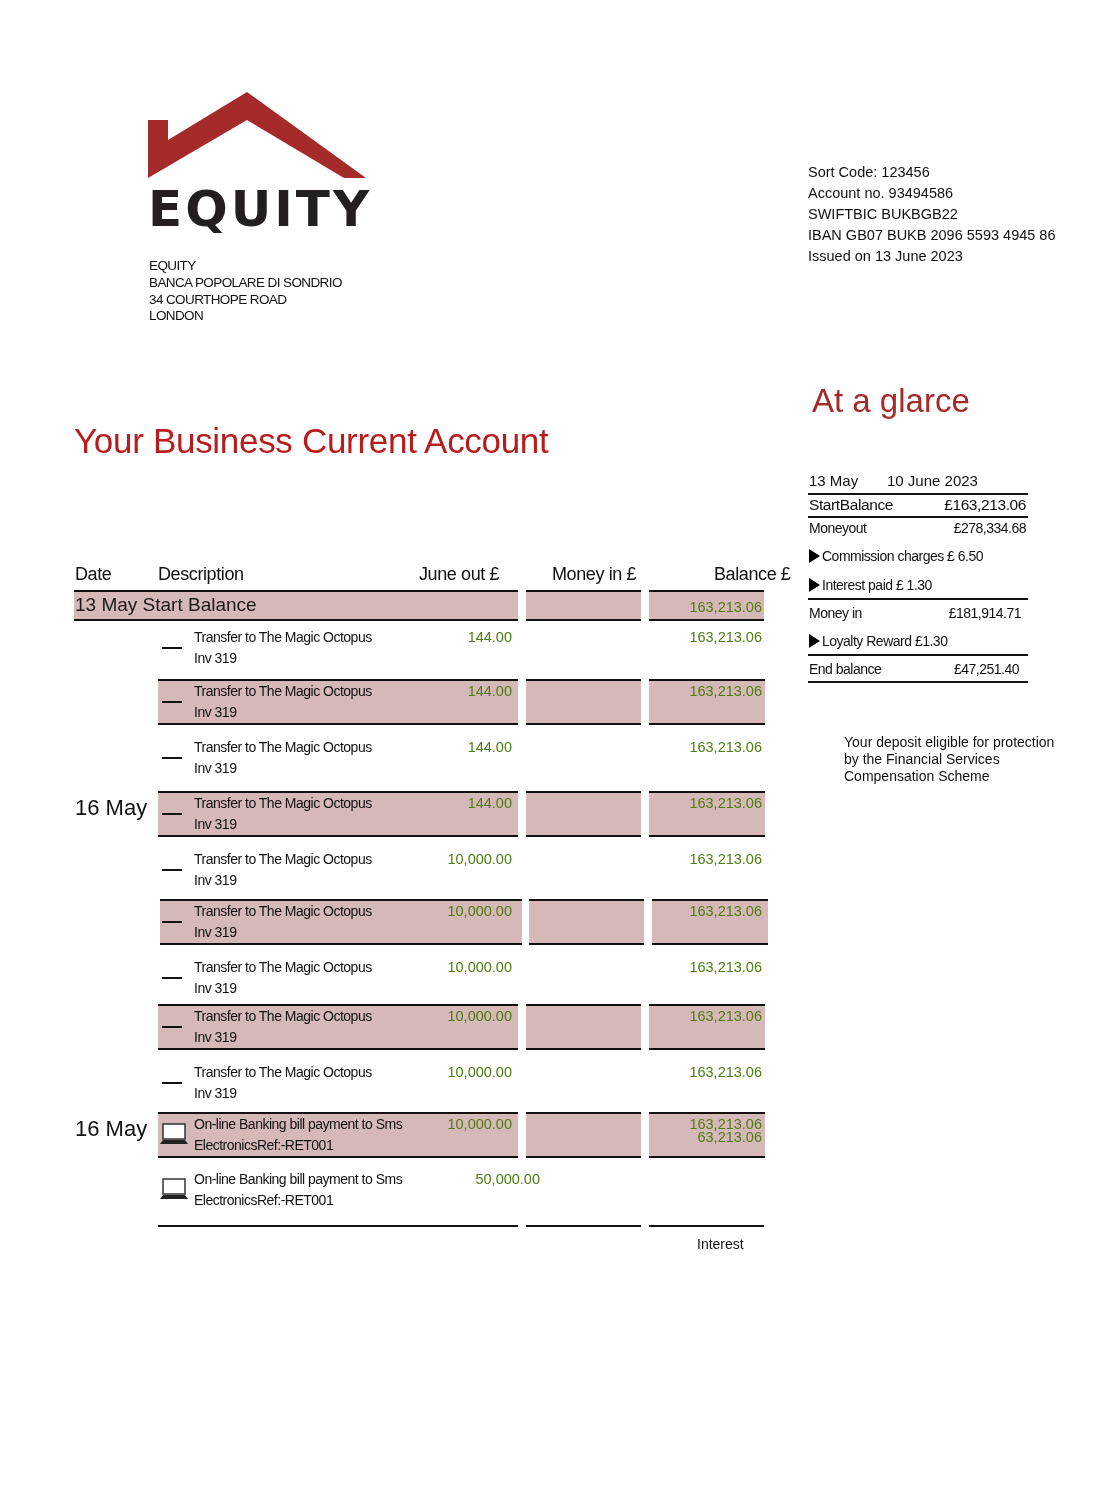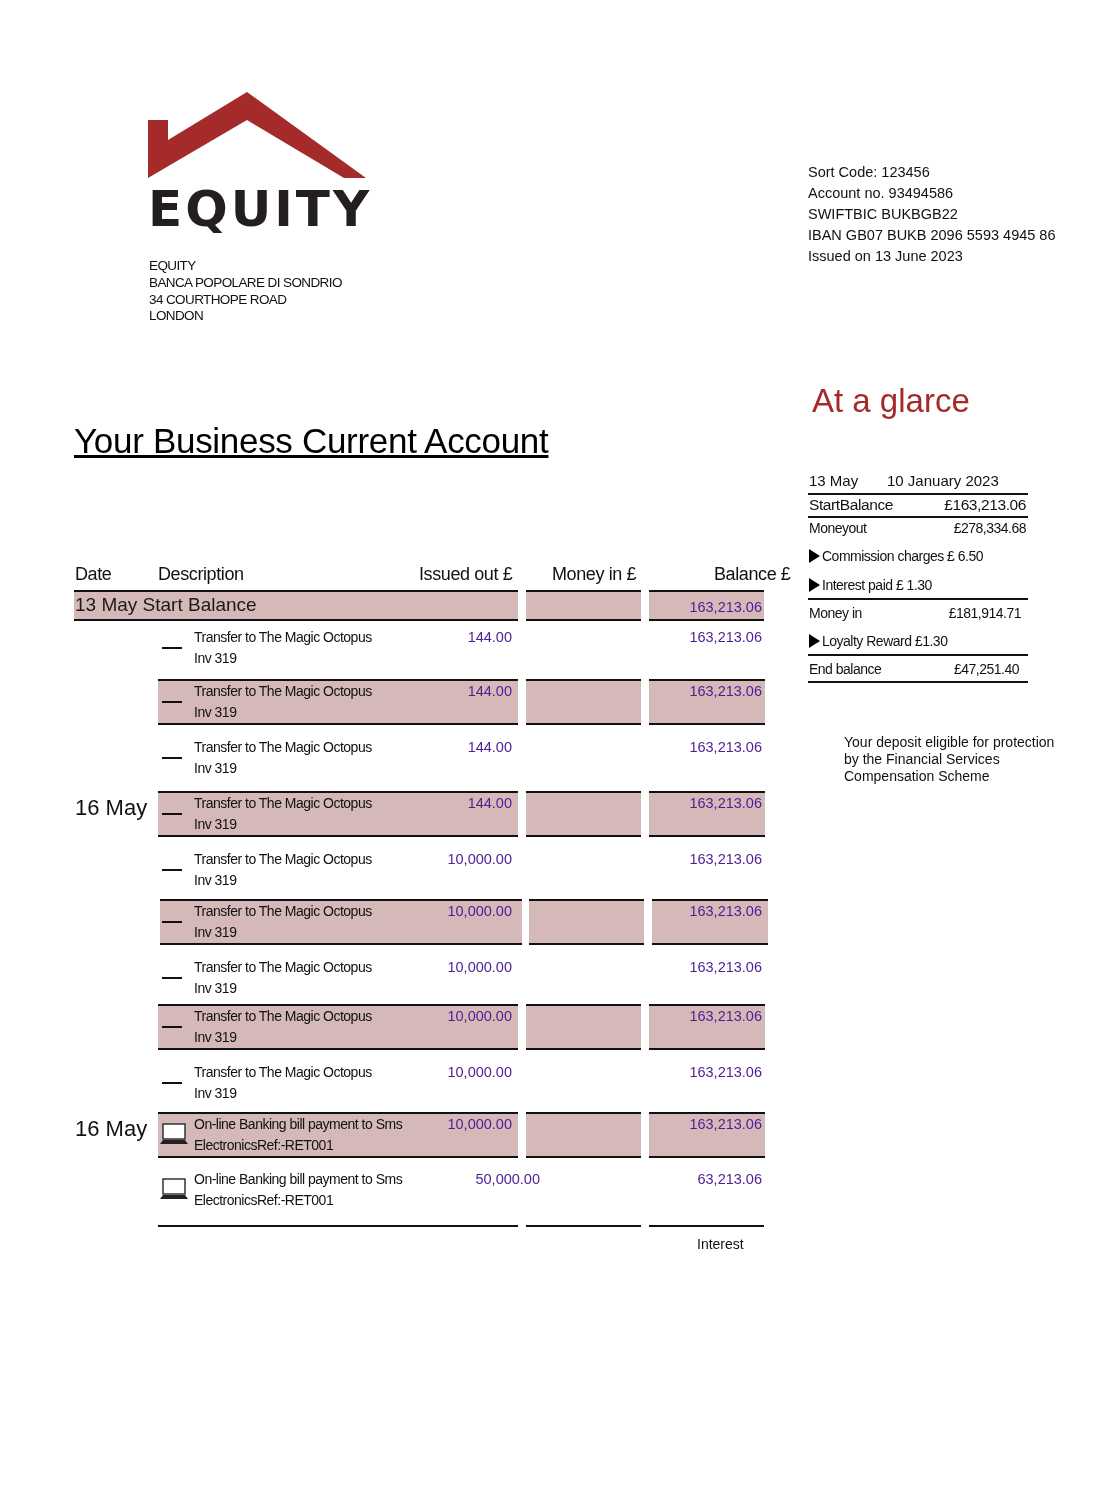--- a/index.html
+++ b/index.html
@@ -13,21 +13,21 @@
   #logo svg { display: block; }
   .logo-word { position: absolute; left: 0; top: 92px; font-family: "DejaVu Sans", sans-serif; font-weight: bold; font-size: 50px; letter-spacing: 3px; color: #231f20; line-height: 1; }
 
   .bank-address { left: 149px; top: 258px; font-size: 13.5px; line-height: 16.8px; letter-spacing: -0.6px; color: #111; }
   .bank-address div { white-space: nowrap; }
 
   .acct-info { left: 808px; top: 162px; font-size: 14.5px; line-height: 21px; color: #111; }
   .acct-info div { white-space: nowrap; }
 
   .glance-title { left: 812px; top: 382px; font-size: 33px; color: #a52a2a; white-space: nowrap; }
-  .main-title { left: 74px; top: 421px; font-size: 35px; color: #000000; white-space: nowrap; letter-spacing: -0.3px; text-decoration: underline; }
+  .main-title { left: 74px; top: 421px; font-size: 35px; color: #b91c1c; white-space: nowrap; letter-spacing: -0.3px; }
 
   
   .glance { left: 808px; top: 470px; width: 220px; font-size: 14px; color: #111; }
   .g-row { position: absolute; left: 0; width: 220px; white-space: nowrap; }
   .g-row .lbl { position: absolute; left: 1px; }
   .g-row .val { position: absolute; right: 2px; }
   .g-line { position: absolute; left: 0; width: 220px; height: 2px; background: #111; }
   .tri { display: inline-block; width: 0; height: 0; border-top: 7px solid transparent; border-bottom: 7px solid transparent; border-left: 11px solid #000; vertical-align: -2px; margin-right: 2px; }
 
   .deposit-note { left: 844px; top: 734px; font-size: 14px; line-height: 17px; color: #111; }
@@ -35,21 +35,21 @@
 
   
   .th { top: 564px; font-size: 18px; color: #111; white-space: nowrap; letter-spacing: -0.4px; }
 
   .cell { position: absolute; }
   .shade { background: #d5b8b8; }
   .bt { border-top: 2px solid #111; }
   .bb { border-bottom: 2px solid #111; }
 
   .desc { position: absolute; left: 194px; font-size: 14px; line-height: 21px; letter-spacing: -0.5px; color: #111; white-space: nowrap; }
-  .amt { position: absolute; font-size: 14.5px; color: #4c1d95; white-space: nowrap; text-align: right; }
+  .amt { position: absolute; font-size: 14.5px; color: #4d7c0f; white-space: nowrap; text-align: right; }
   .dash { position: absolute; left: 162px; width: 20px; height: 2px; background: #111; }
   .date-big { position: absolute; left: 75px; font-size: 22px; color: #111; white-space: nowrap; }
 
   .laptop { position: absolute; left: 159px; width: 30px; height: 24px; }
 
   .continued { left: 697px; top: 1236px; font-size: 14px; color: #111; }
 </style>
 </head>
 <body>
 
@@ -74,21 +74,21 @@
   <div>IBAN GB07 BUKB 2096 5593 4945 86</div>
   <div>Issued on 13 June 2023</div>
 </div>
 
 <div class="abs glance-title">At a glarce</div>
 <div class="abs main-title">Your Business Current Account</div>
 
 <div class="abs glance">
   <div class="g-row" style="top:2px; font-size:15px;">
     <span class="lbl">13 May</span>
-    <span class="lbl" style="left:79px;">10  January  2023</span>
+    <span class="lbl" style="left:79px;">10  June  2023</span>
   </div>
   <div class="g-line" style="top:23px;"></div>
   <div class="g-row" style="top:26px; font-size:15.5px; letter-spacing:-0.4px;">
     <span class="lbl">StartBalance</span>
     <span class="val">£163,213.06</span>
   </div>
   <div class="g-line" style="top:46px;"></div>
   <div class="g-row" style="top:50px; letter-spacing:-0.5px;">
     <span class="lbl">Moneyout</span>
     <span class="val">£278,334.68</span>
@@ -116,21 +116,21 @@
 </div>
 
 <div class="abs deposit-note">
   <div>Your deposit eligible for protection</div>
   <div>by the Financial Services</div>
   <div>Compensation Scheme</div>
 </div>
 
 <div class="abs th" style="left:75px;">Date</div>
 <div class="abs th" style="left:158px;">Description</div>
-<div class="abs th" style="left:419px;">Issued out £</div>
+<div class="abs th" style="left:419px;">June out £</div>
 <div class="abs th" style="left:552px;">Money in £</div>
 <div class="abs th" style="left:666px;margin-left:48px;">Balance £</div>
 
 <div class="cell shade bt bb" style="left:74px; top:590px; width:444px; height:31px;"></div>
 <div class="cell shade bt bb" style="left:526px; top:590px; width:115px; height:31px;"></div>
 <div class="cell shade bt bb" style="left:649px; top:590px; width:115px; height:31px;"></div>
 <div class="abs" style="left:75px; top:594px; font-size:19px; white-space:nowrap;">13 May Start Balance</div>
 <div class="amt" style="right:338px; top:599px;">163,213.06</div>
 
 <div id="tx-rows">
@@ -226,19 +226,19 @@
     <div class="amt" style="right:338px; top:1116px;">163,213.06</div>
     <div class="laptop" style="top:1177px;"><svg width="30" height="24" viewBox="0 0 30 24">
         <rect x="4" y="2" width="22" height="15" fill="#fff" stroke="#333" stroke-width="1.5"></rect>
         <polygon points="1,22 29,22 26,18 4,18" fill="#222"></polygon>
       </svg></div>
     <div class="desc" style="top:1169px;">
       <div>On-line Banking bill payment to Sms</div>
       <div>ElectronicsRef:-RET001</div>
     </div>
     <div class="amt" style="right:560px; top:1171px;">50,000.00</div>
-    <div class="amt" style="right:338px; top:1171px;">63,213.06</div>
+    <div class="amt" style="right:338px; top:1129px;">63,213.06</div>
   </div>
 
 <div class="cell" style="left:158px; top:1225px; width:360px; height:2px; background:#111;"></div>
 <div class="cell" style="left:526px; top:1225px; width:115px; height:2px; background:#111;"></div>
 <div class="cell" style="left:649px; top:1225px; width:115px; height:2px; background:#111;"></div>
 <div class="abs continued">Interest</div>
 
 </body></html>

